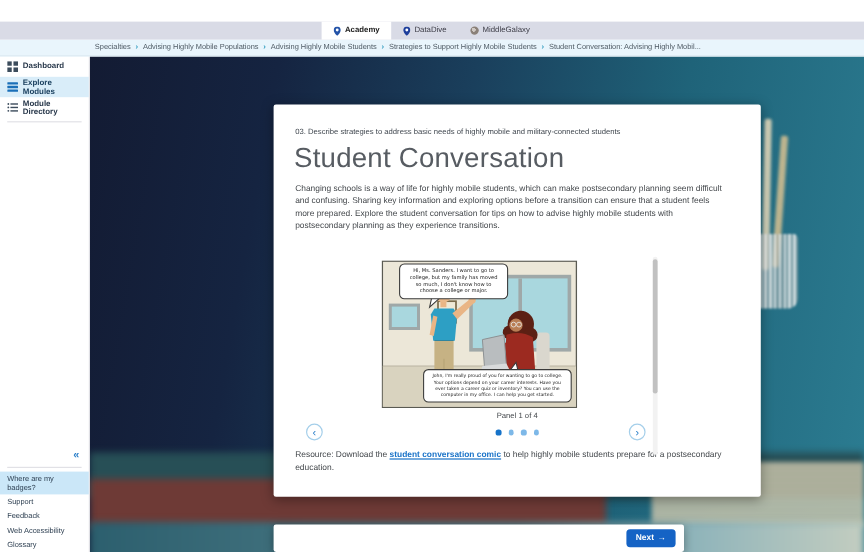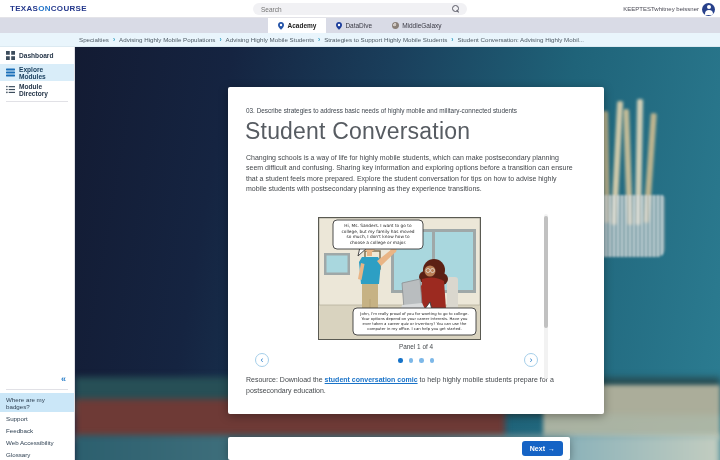--- a/index.html
+++ b/index.html
@@ -73,21 +73,21 @@
     background:repeating-linear-gradient(90deg, rgba(235,238,238,.85) 0 2px, rgba(165,175,175,.6) 2px 4px);
     filter:blur(1px); }
   .books1 { left:0; top:330px; width:645px; height:38px; background:#274f56; filter:blur(3px); }
   .books2 { left:0; top:352px; width:430px; height:42px; background:#6e3a36; filter:blur(3px); }
   .books3 { left:0; top:388px; width:645px; height:80px;
     background:linear-gradient(90deg,#2c5f6e 0%,#55828c 55%,#8fb4ba 78%,#c3cdc0 100%); filter:blur(3px); }
   .pages { left:468px; top:338px; width:177px; height:54px; opacity:.8; filter:blur(2px);
     background:repeating-linear-gradient(0deg,#d9d2b8 0 3px,#b9b298 3px 5px); }
 
   
-  .card { position:absolute; left:153px; top:40px; width:376px; height:327px; background:#fff;
+  .card { position:absolute; left:153px; top:40px; width:406px; height:327px; background:#fff;
     border-radius:2px; box-shadow:0 2px 10px rgba(0,0,0,.35); }
   .objective { position:absolute; left:18px; right:18px; top:20px; font-size:6.4px; color:#3f464e; }
   .page-title { position:absolute; left:17px; top:31px; font-size:23px; font-weight:400;
     color:#575c62; letter-spacing:.2px; }
   .para { position:absolute; left:18px; right:28px; top:66px; font-size:7px; line-height:1.48;
     color:#44484c; }
   .bold-line { position:absolute; left:18px; right:40px; top:101px; font-size:7.2px;
     line-height:1.45; font-weight:bold; color:#33373b; }
   .comic-wrap { position:absolute; left:90px; top:130px; width:163px; height:123px; }
   .panel-caption { position:absolute; left:0; right:0; top:256px; text-align:center;
@@ -117,33 +117,20 @@
     font-family:"Liberation Sans",sans-serif; }
 
   .ctext { font-size:4.3px; font-family:"DejaVu Sans",sans-serif; fill:#222; }
   .ctext2 { font-size:3.8px; font-family:"DejaVu Sans",sans-serif; fill:#222; }
 </style>
 </head>
 <body>
 
 <div class="screen">
 
-  <header class="topbar">
-    <div class="logo">
-      <span class="logo-p1">TEXAS</span><span class="logo-p2">ON</span><span class="logo-p3">COURSE</span>
-    </div>
-    <div class="searchbar">
-      <input type="text" placeholder="Search" style="">
-      <span class="search-icon"></span>
-    </div>
-    <div class="userbox">
-      <span class="username">KEEPTESTwhitney beissner</span>
-      <span class="avatar"></span>
-    </div>
-  </header>
 
   <nav class="tabbar">
     <div class="tab active">
       <svg class="pin-icon" viewBox="0 0 10 13">
           <path d="M5 0C2.2 0 0 2.2 0 5c0 3.7 5 8 5 8s5-4.3 5-8C10 2.2 7.8 0 5 0z" fill="#2453a8"></path>
           <circle cx="5" cy="4.8" r="2" fill="#fff"></circle>
         </svg>
       <span>Academy</span>
     </div>
     <div class="tab">

